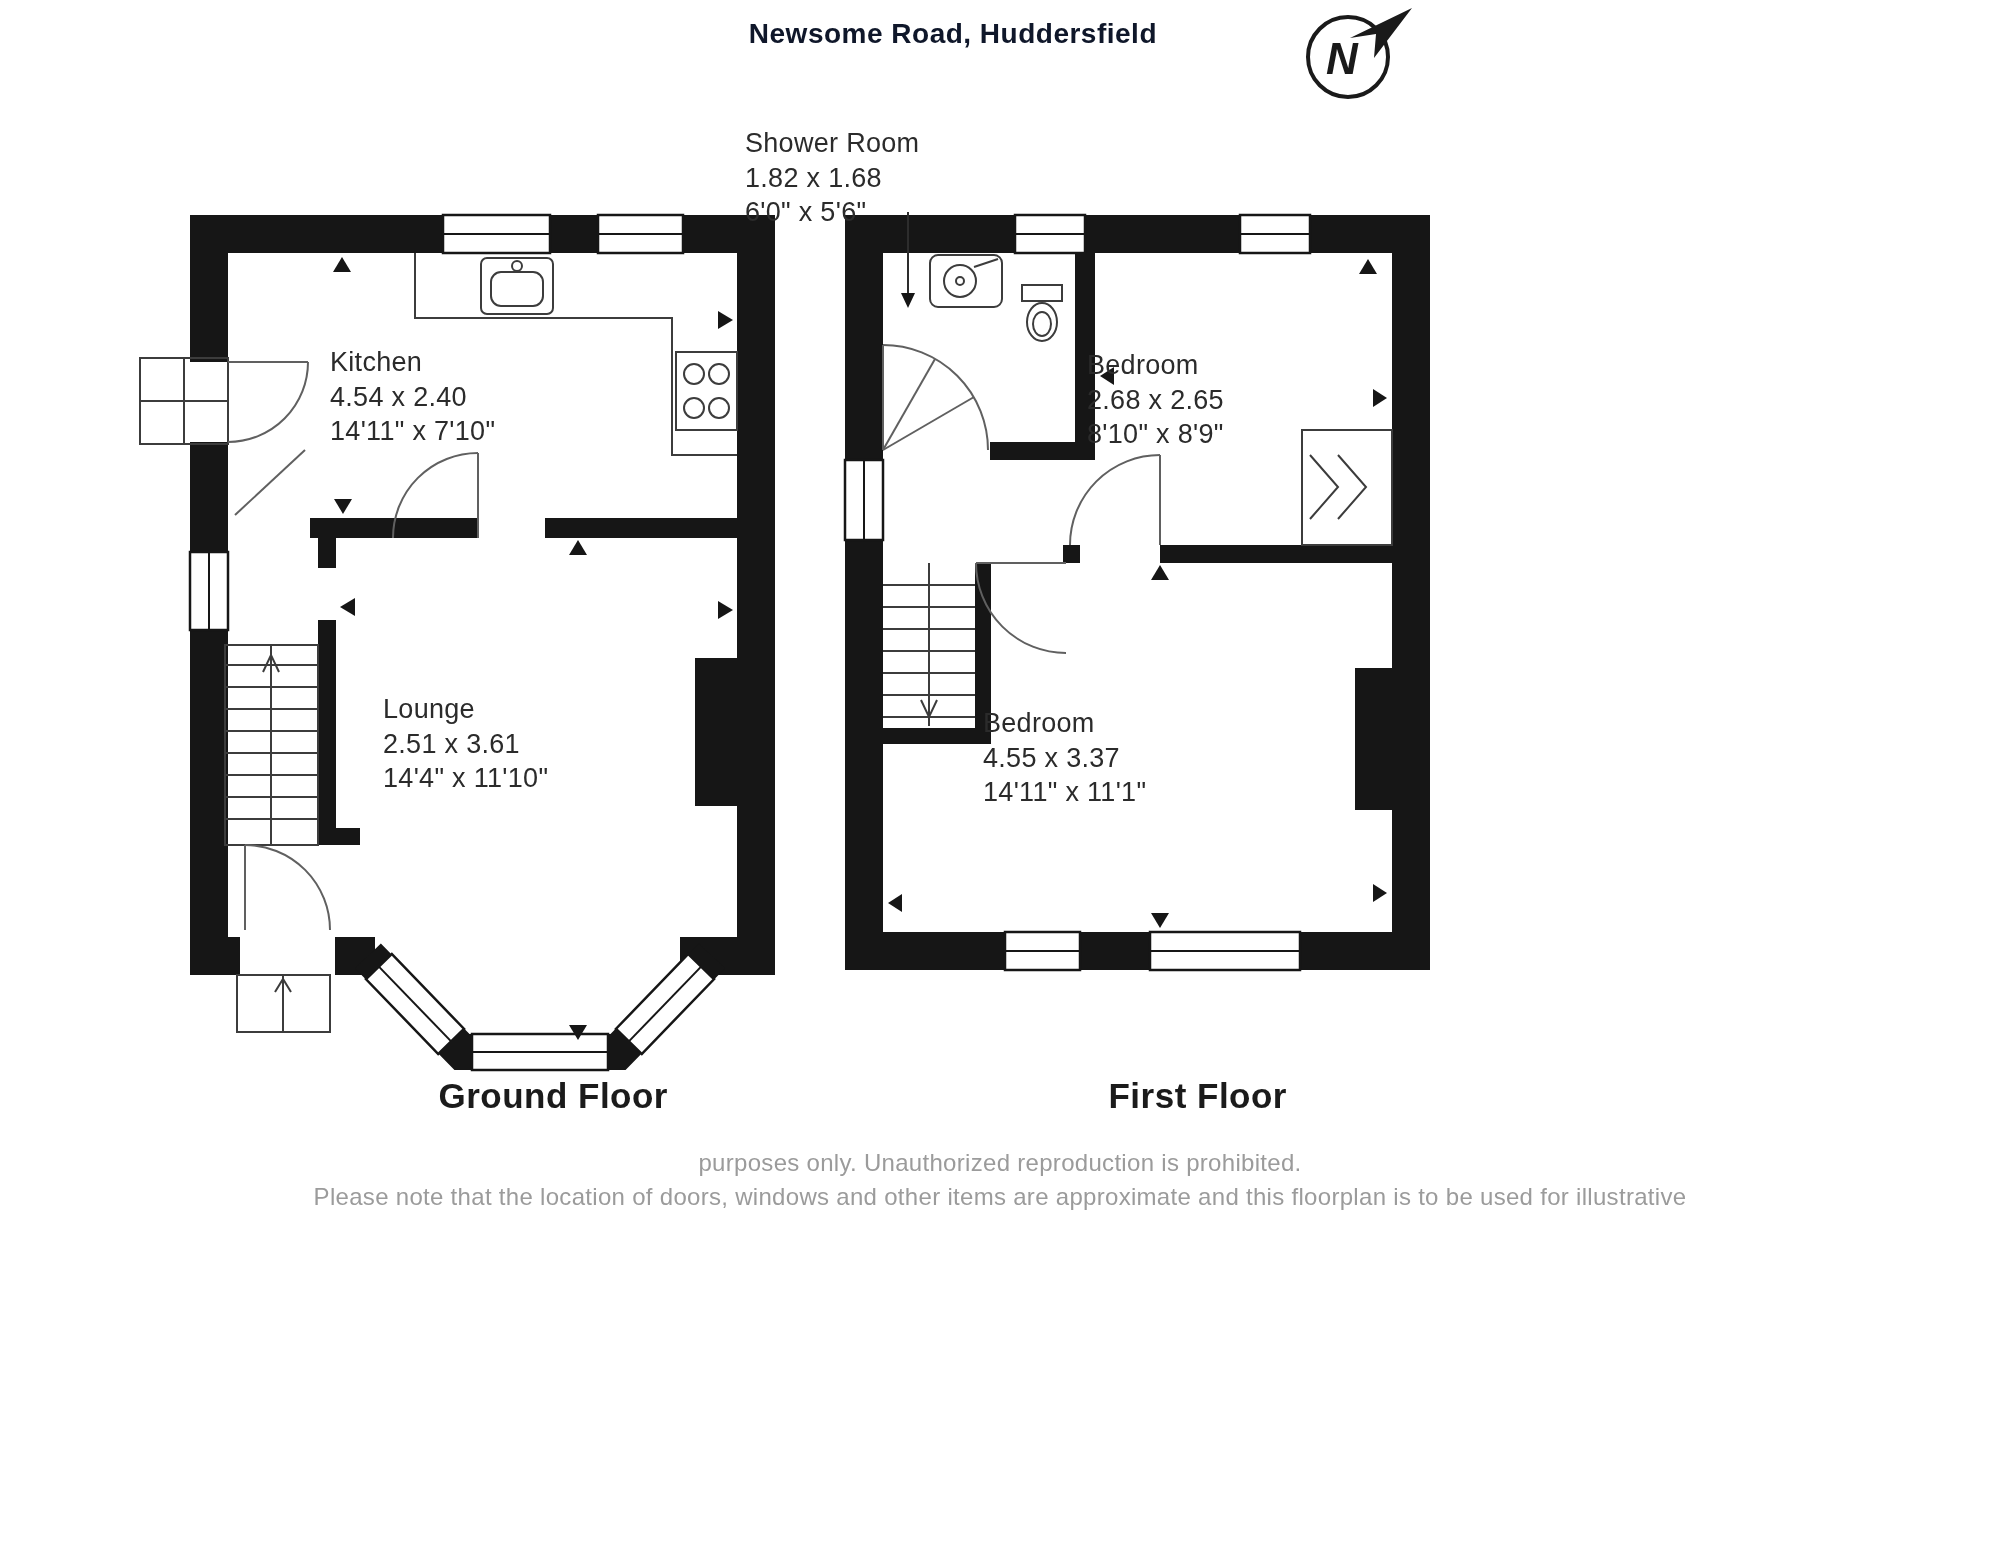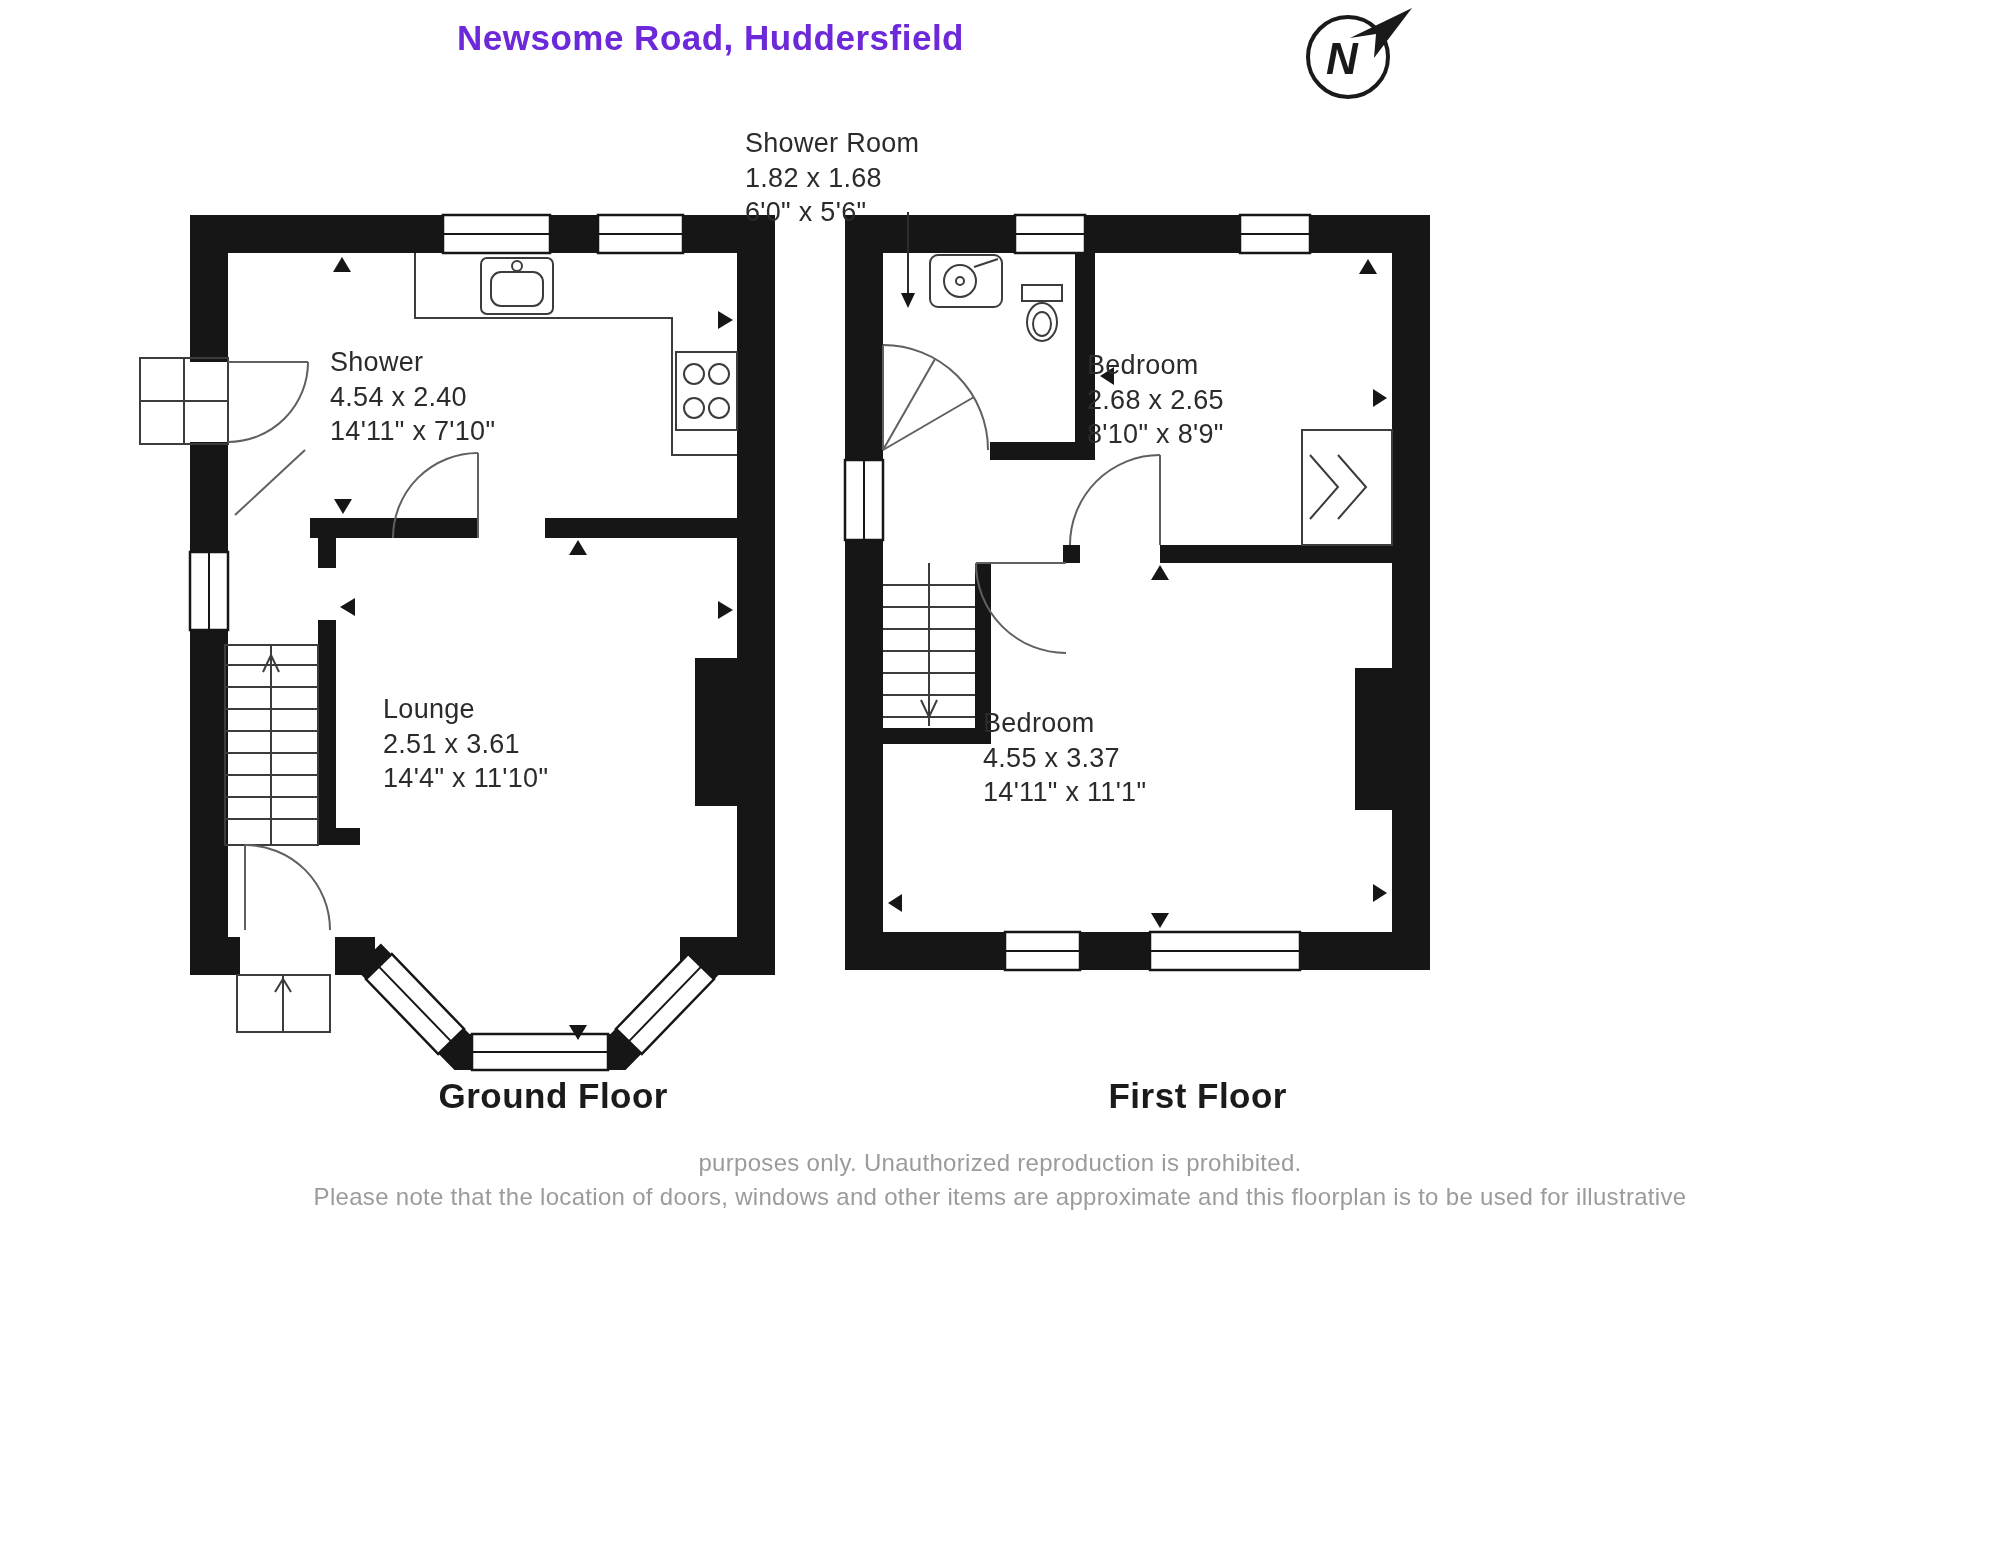--- a/index.html
+++ b/index.html
@@ -1,18 +1,18 @@
 <!DOCTYPE html>
 <html><head>
 <meta charset="utf-8">
 <style>
   html,body{margin:0;padding:0;background:#fff;}
   body{font-family:"Liberation Sans",sans-serif;}
   .page{position:relative;width:2000px;height:1545px;background:#fff;overflow:hidden;color:#2d2d2d;}
-  .title{position:absolute;font-size:35px;font-weight:600;color:#6d28d9;text-align:left;letter-spacing:.5px;}
+  .title{position:absolute;font-size:28px;font-weight:600;color:#0f172a;text-align:right;letter-spacing:.5px;}
   .room-label{position:absolute;text-align:left;font-size:27px;line-height:1.28;color:#2b2b2b;letter-spacing:.3px;}
   .floor-label{position:absolute;text-align:right;font-size:35px;font-weight:700;color:#1b1b1b;letter-spacing:.5px;}
   .disclaimer{position:absolute;text-align:center;font-size:24px;color:#9b9b9b;line-height:1.4;letter-spacing:.3px;}
   .plan-svg{position:absolute;left:0;top:0;}
   .wall{fill:#161616;stroke:none}
   .thin{fill:none;stroke:#3c3c3c;stroke-width:2}
   .arc{fill:none;stroke:#606060;stroke-width:2}
   .win{fill:#ffffff;stroke:#161616;stroke-width:2.5}
   .winline{stroke:#161616;stroke-width:2;fill:none}
   .tri{fill:#161616}
@@ -244,21 +244,21 @@
 
   <div class="title" style="left:457px;top:18px;width:700px">Newsome Road, Huddersfield</div>
 
   <div class="room-label" style="left:745px;top:126px;width:330px">
     <div>Shower Room</div>
     <div>1.82 x 1.68</div>
     <div>6'0" x 5'6"</div>
   </div>
 
   <div class="room-label" style="left:330px;top:345px;width:300px">
-    <div>Shower</div>
+    <div>Kitchen</div>
     <div>4.54 x 2.40</div>
     <div>14'11" x 7'10"</div>
   </div>
 
   <div class="room-label" style="left:383px;top:692px;width:300px">
     <div>Lounge</div>
     <div>2.51 x 3.61</div>
     <div>14'4" x 11'10"</div>
   </div>
 

